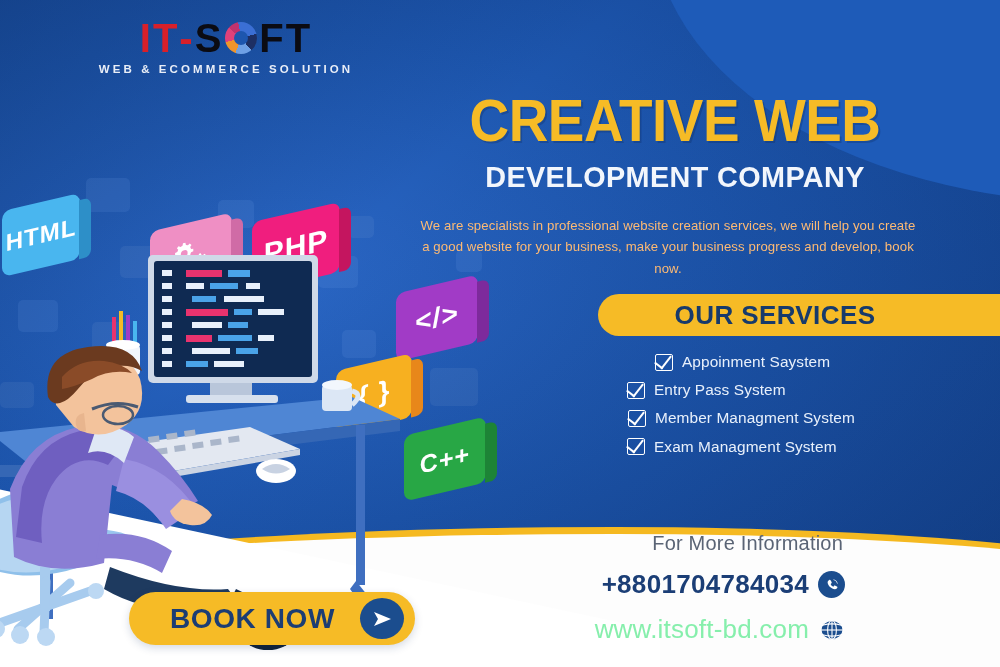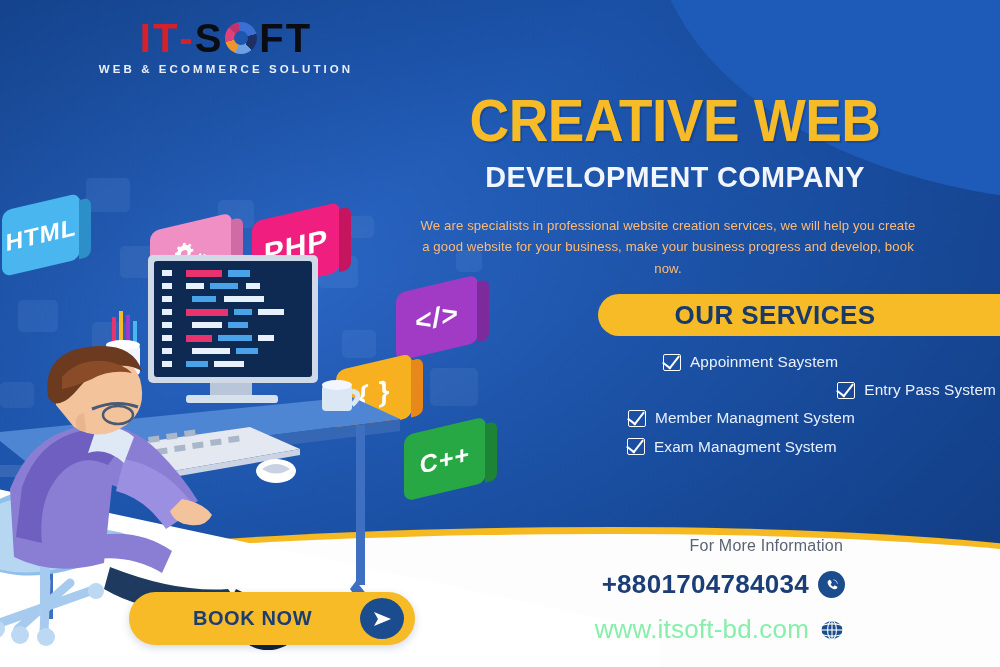--- a/index.html
+++ b/index.html
@@ -223,35 +223,35 @@
     border-width: 0 2.4px 2.4px 0;
     transform: rotate(38deg);
   }
   .svc-label {
     color: #e8f0fb;
     font-size: 15.4px;
     letter-spacing: 0.1px;
     white-space: nowrap;
   }
   .svc-row.i0 { margin-left: 0px; }
-  .svc-row.i1 { margin-left: 8px; padding-left: 29px; }
-  .svc-row.i2 { margin-left: 18px; justify-content: flex-end; }
+  .svc-row.i1 { margin-left: 0px; padding-left: 29px; }
+  .svc-row.i2 { margin-left: 1px; }
   .svc-row.i3 { margin-left: 2px; }
   .svc-row.i4 { margin-left: 1px; }
   .svc-row.i5 { margin-left: 1px; }
 
   
   .contact {
     position: absolute;
     right: 155px; bottom: 22px;
     text-align: right;
   }
   .contact-kicker {
     color: #5a6475;
-    font-size: 16px;
+    font-size: 20px;
     letter-spacing: 0.2px;
     margin-bottom: 2px;
     padding-right: 2px;
   }
   .contact-line {
     display: flex;
     align-items: center;
     justify-content: flex-end;
     gap: 9px;
     margin-top: 14px;
@@ -295,21 +295,21 @@
     display: flex;
     align-items: center;
     padding: 0 7px 0 0;
     box-sizing: border-box;
     box-shadow: 0 3px 9px rgba(20,50,100,0.18);
   }
   .book-label {
     flex: 1;
     text-align: center;
     color: #1c3d73;
-    font-size: 20px;
+    font-size: 28px;
     font-weight: 800;
     letter-spacing: 0.6px;
     padding-left: 16px;
   }
   .book-arrow {
     width: 44px; height: 41px;
     border-radius: 50%;
     background: #1b4d8e;
     display: flex;
     align-items: center;

